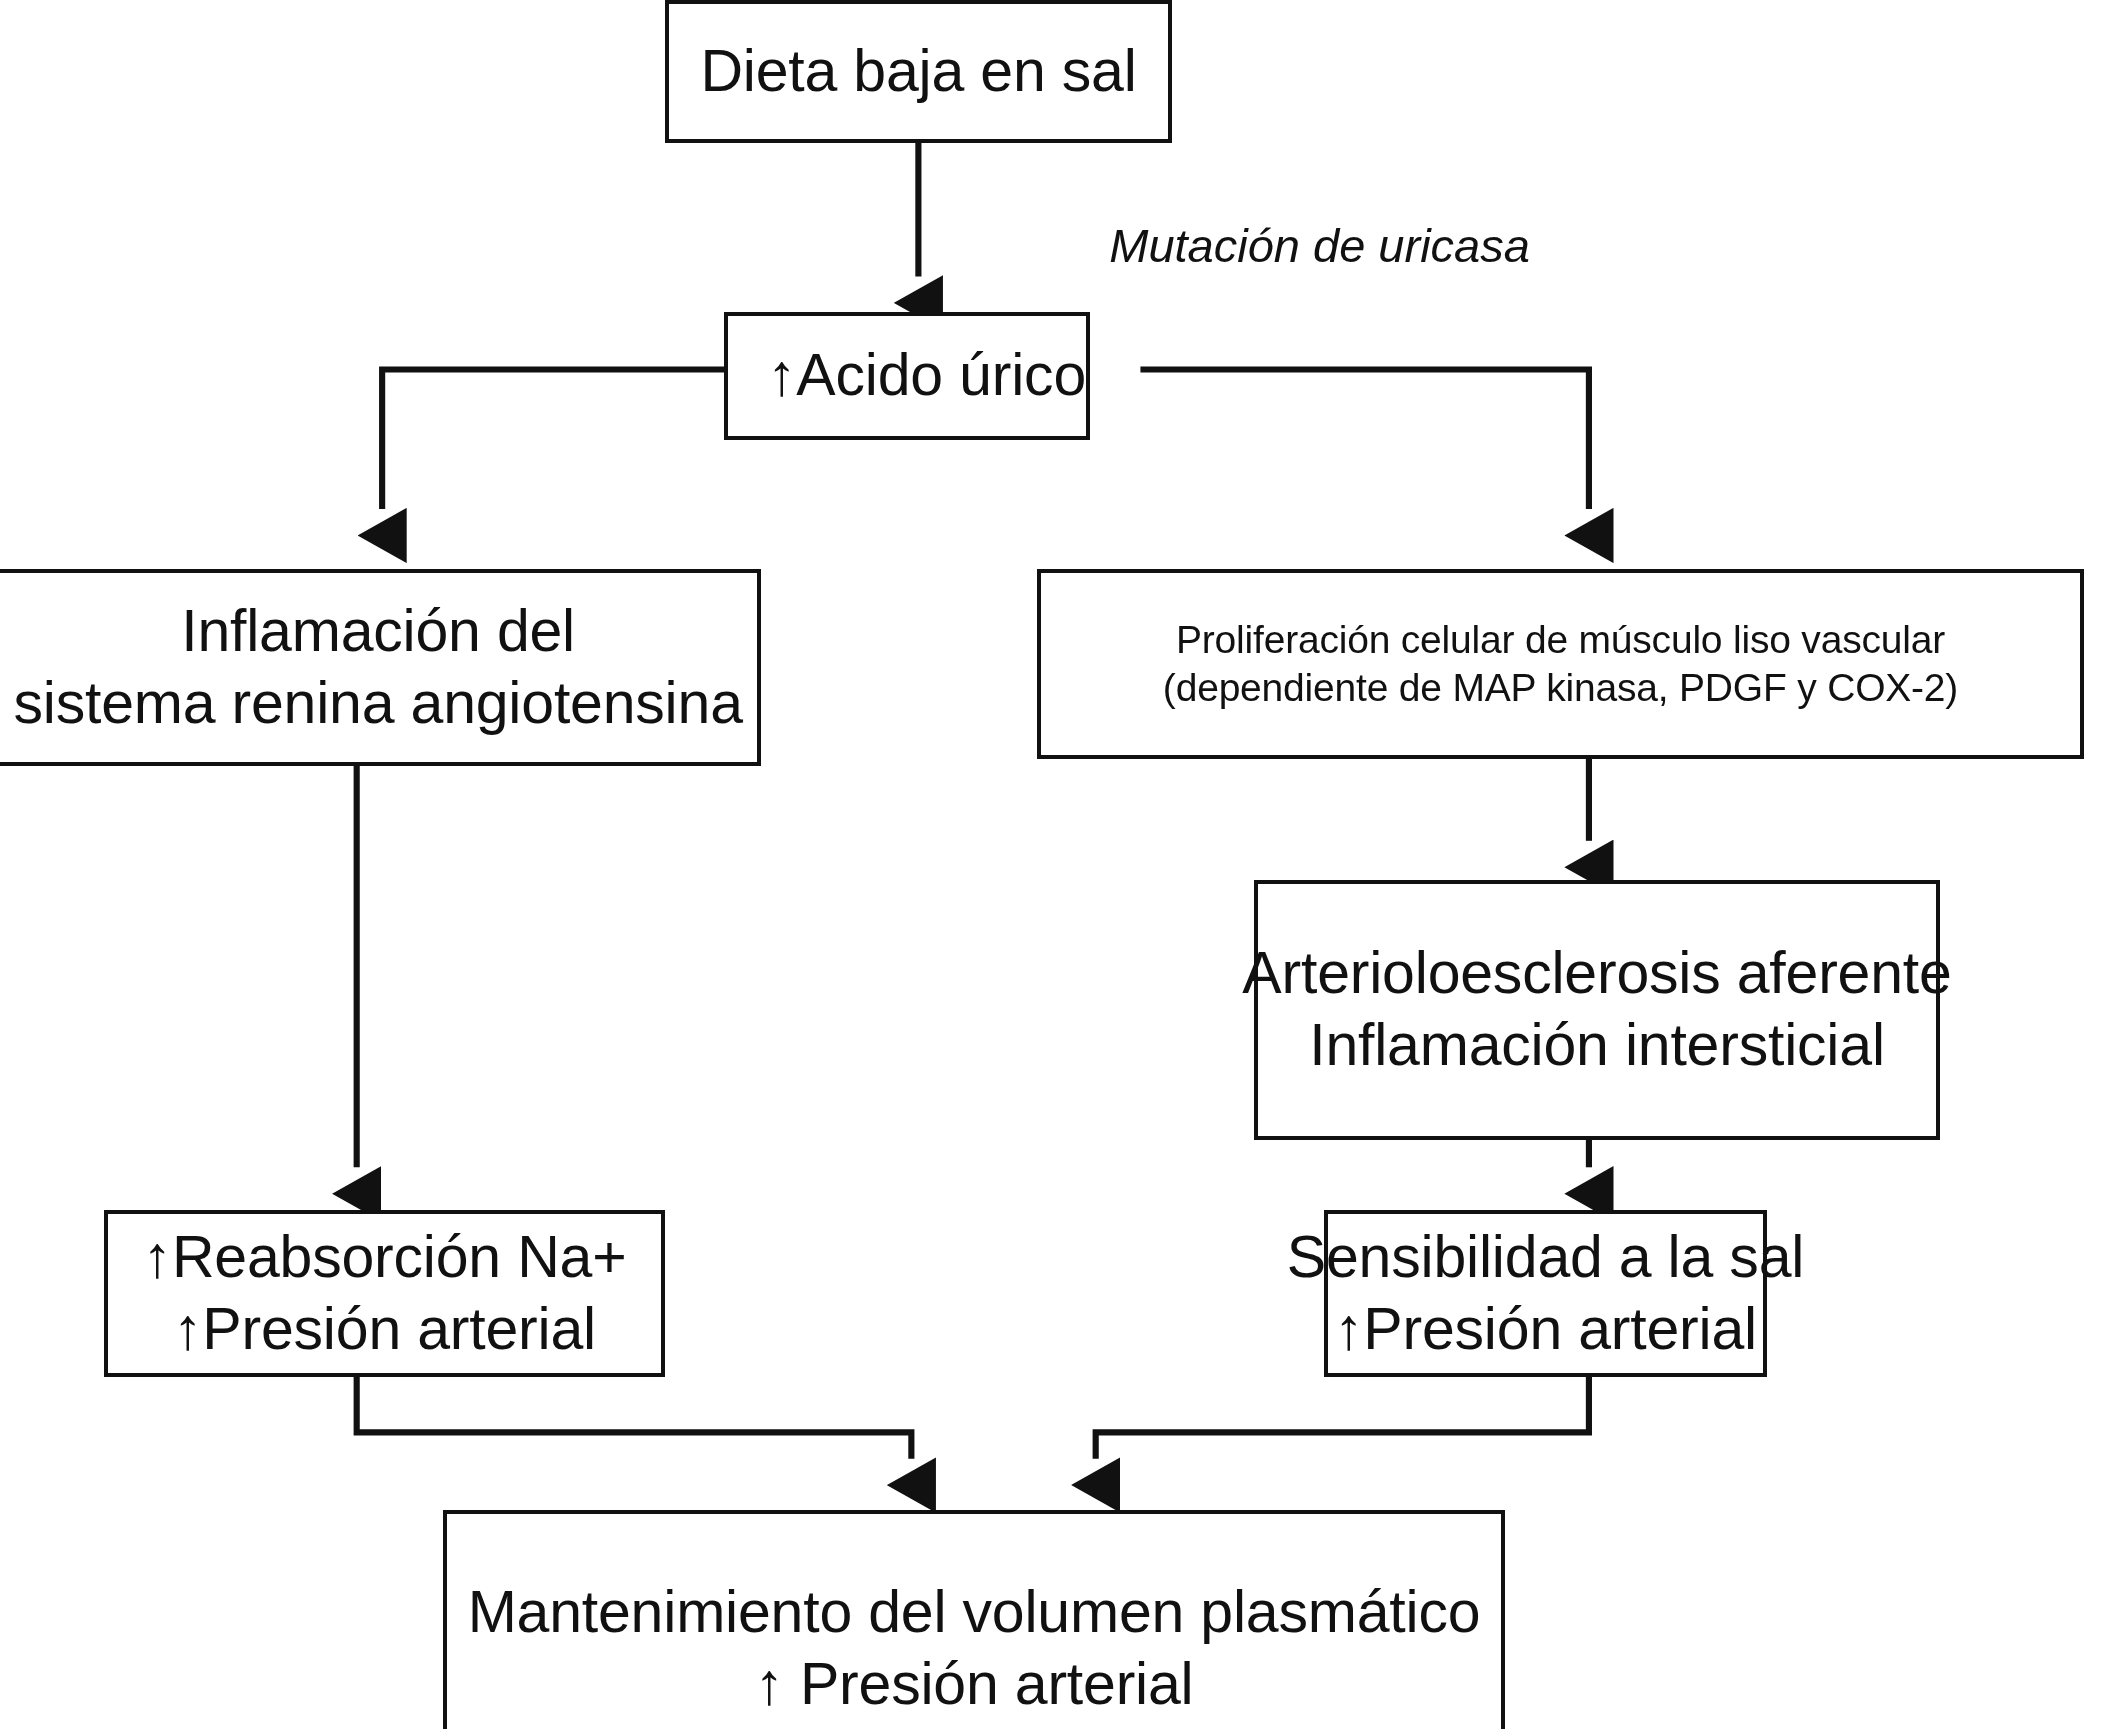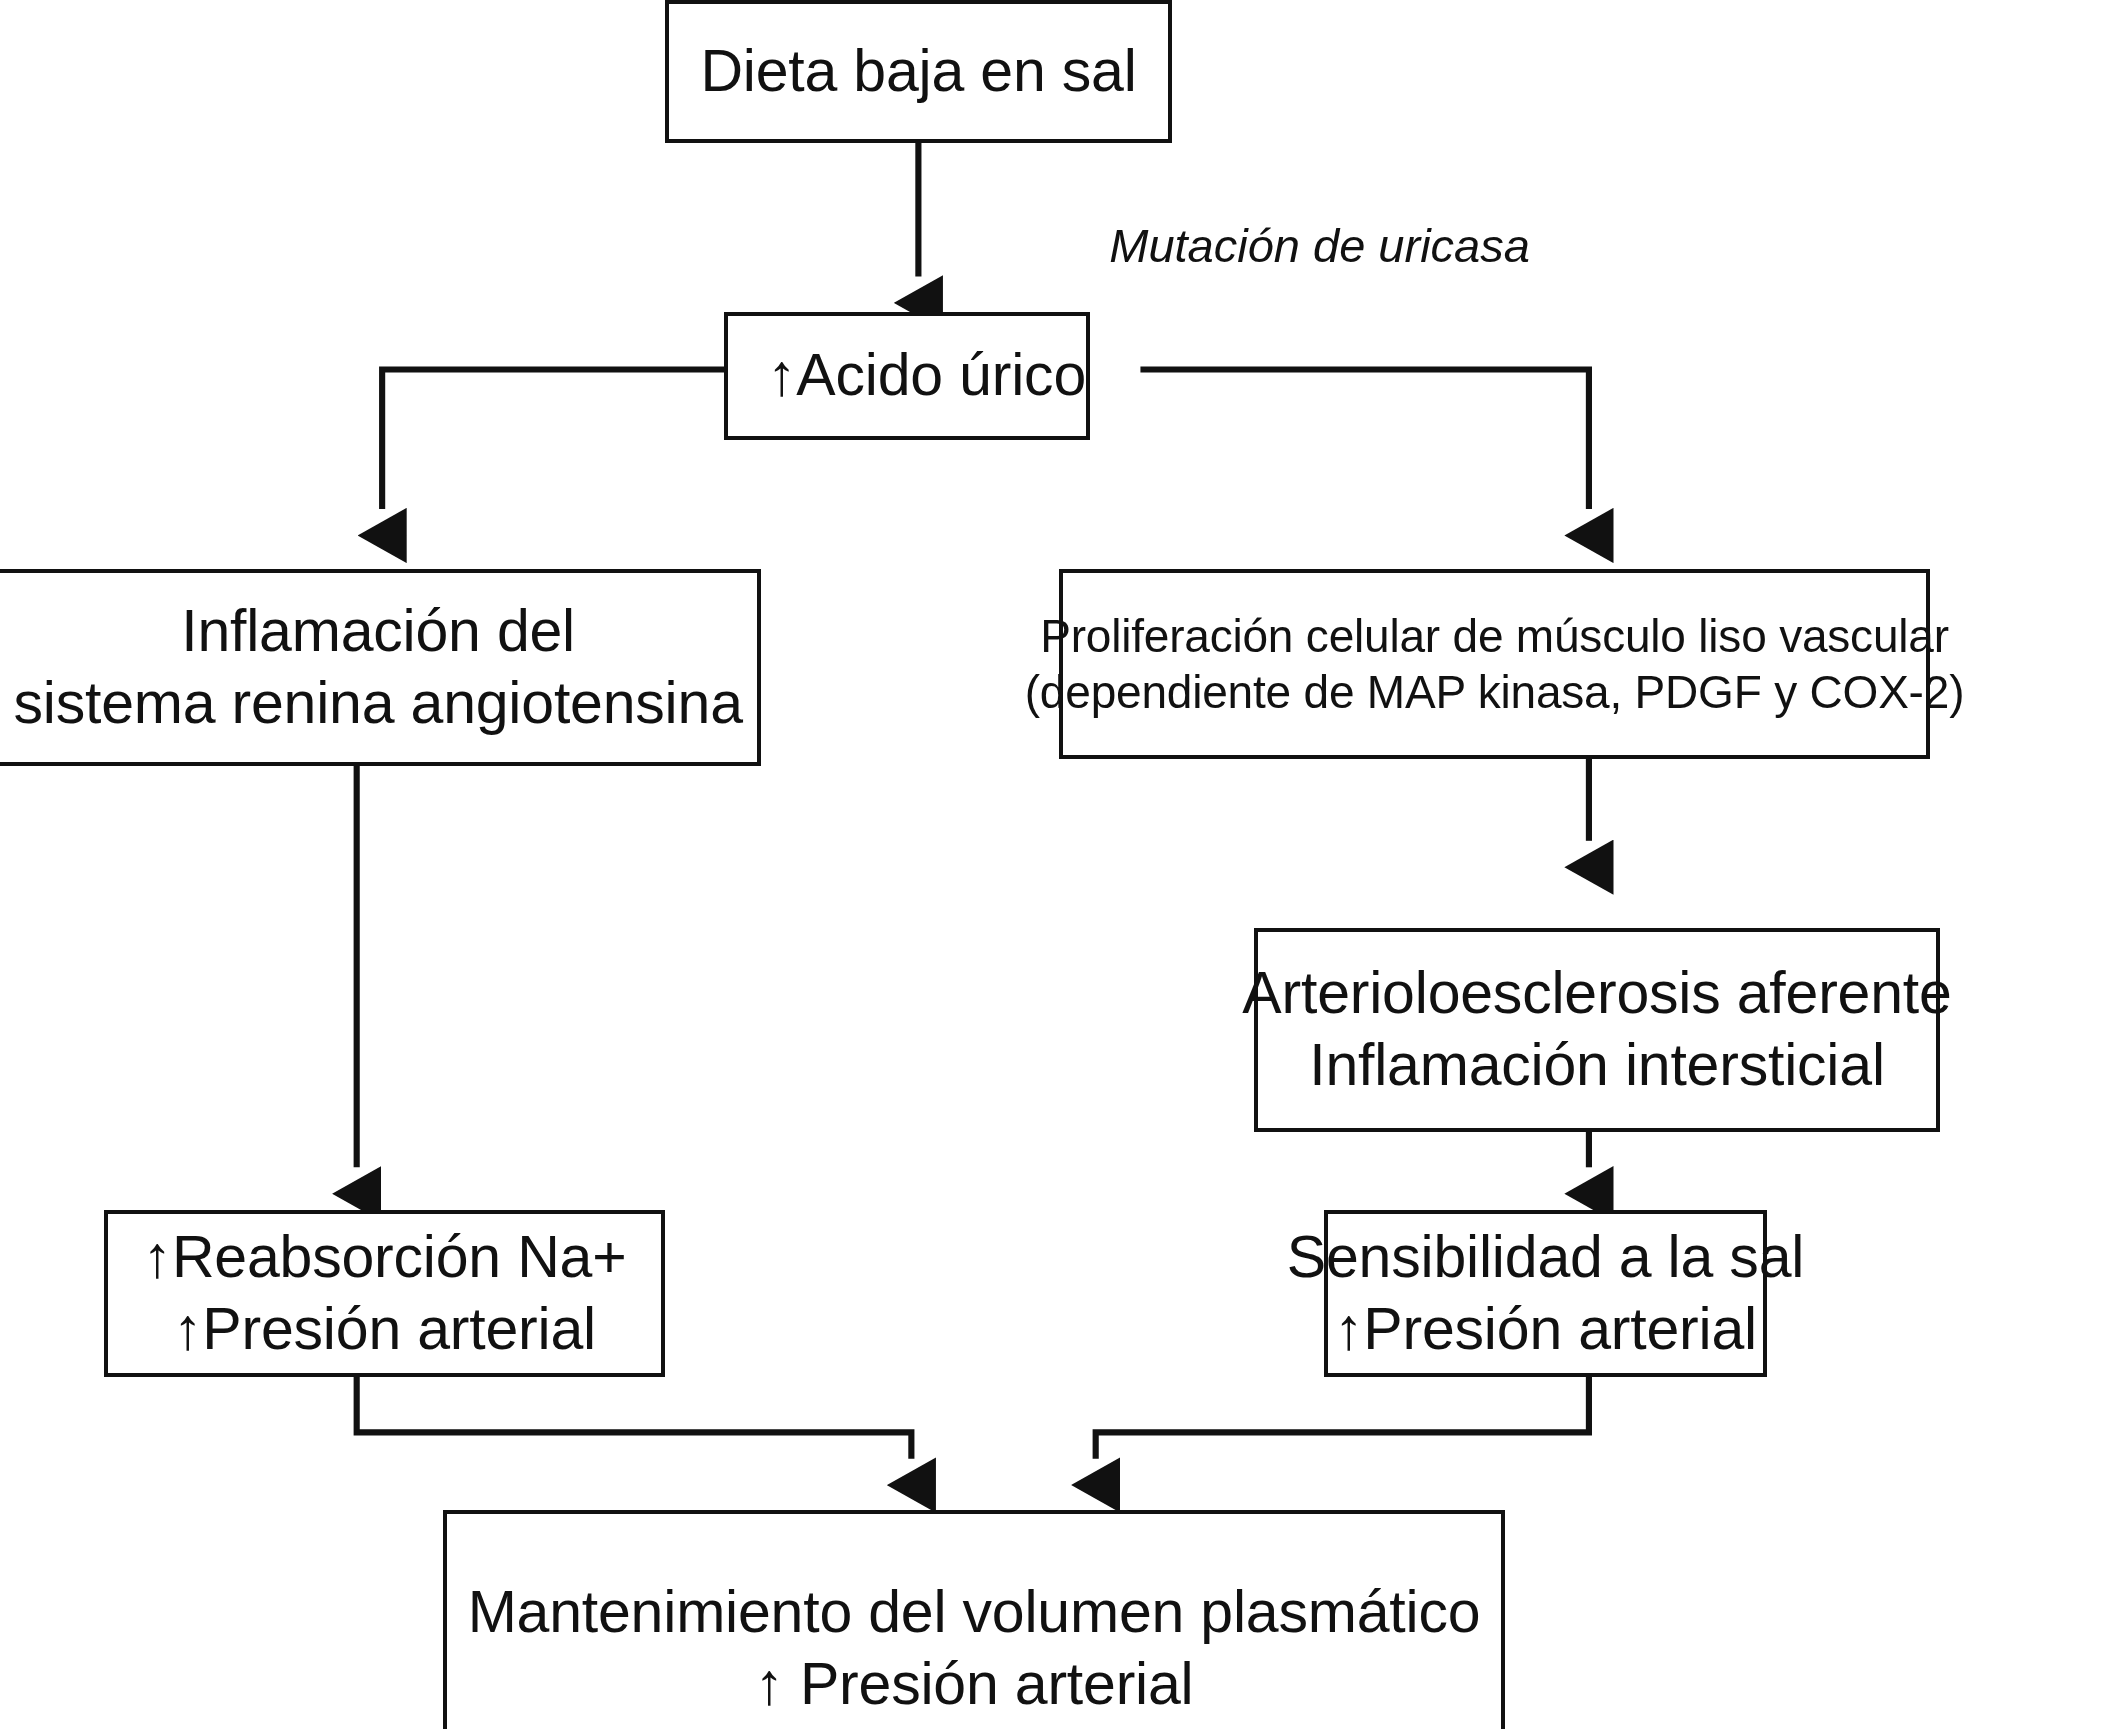--- a/index.html
+++ b/index.html
@@ -99,26 +99,26 @@
 
   <div class="node-box" style="left:724px; top:312px; width:366px; height:128px;align-items:flex-end;">
     <span class="node-line">↑Acido úrico</span>
   </div>
 
   <div class="node-box" style="left:-4.4px; top:569px; width:765px; height:197px;">
     <span class="node-line">Inflamación del</span>
     <span class="node-line">sistema renina angiotensina</span>
   </div>
 
-  <div class="node-box" style="left:1059px; top:569px; width:871px; height:190px; font-size:46px;">
+  <div class="node-box" style="left:1037px; top:569px; width:1047px; height:190px; font-size:39px;">
     <span class="node-line">Proliferación celular de músculo liso vascular</span>
     <span class="node-line">(dependiente de MAP kinasa, PDGF y COX-2)</span>
   </div>
 
-  <div class="node-box" style="left:1254px; top:880px; width:686px; height:204px;margin-top:48px;">
+  <div class="node-box" style="left:1254px; top:880px; width:686px; height:260px;">
     <span class="node-line">Arterioloesclerosis aferente</span>
     <span class="node-line">Inflamación intersticial</span>
   </div>
 
   <div class="node-box" style="left:104px; top:1210px; width:561px; height:167px;">
     <span class="node-line">↑Reabsorción Na+</span>
     <span class="node-line">↑Presión arterial</span>
   </div>
 
   <div class="node-box" style="left:1324px; top:1210px; width:443px; height:167px;">

